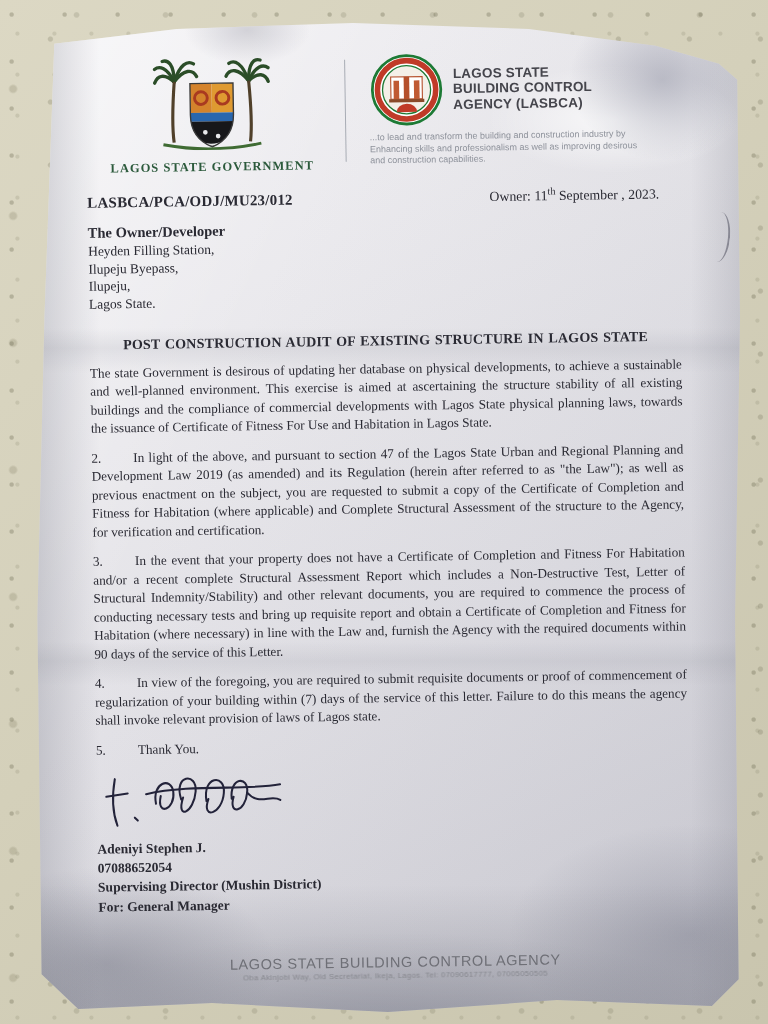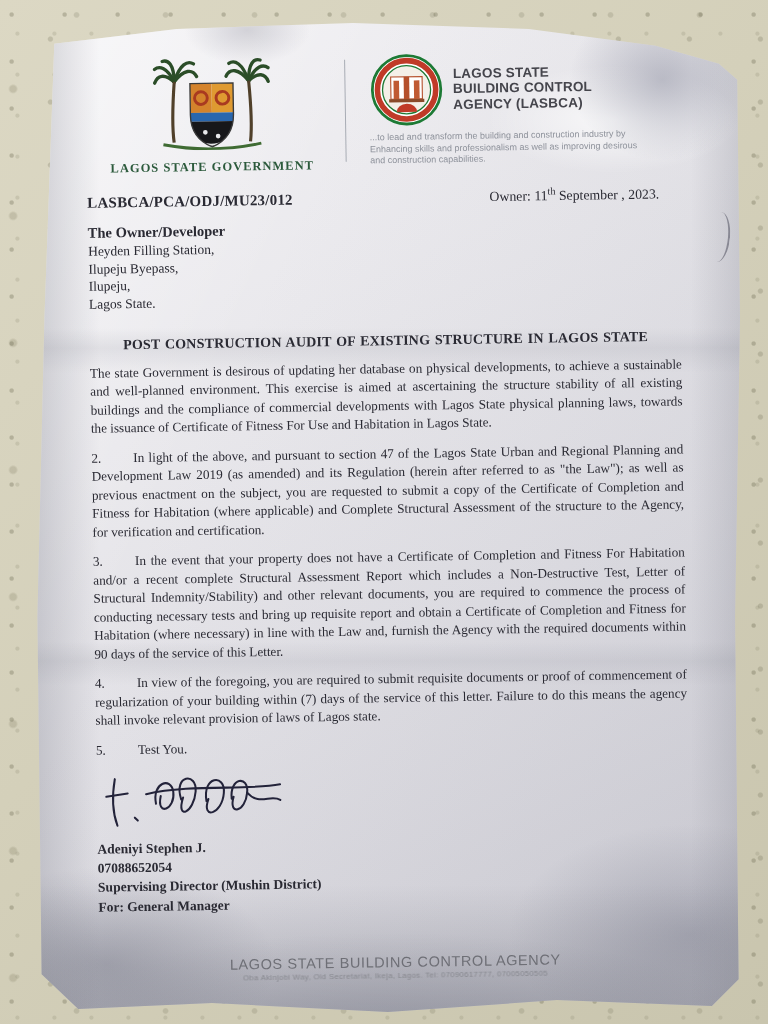--- a/index.html
+++ b/index.html
@@ -158,21 +158,21 @@
         <div>Ilupeju,</div>
         <div>Lagos State.</div>
       </div>
 
       <div class="subject">POST CONSTRUCTION AUDIT OF EXISTING STRUCTURE IN LAGOS STATE</div>
 
       <p class="para"><span>The state Government is desirous of updating her database on physical developments, to achieve a sustainable and well-planned environment. This exercise is aimed at ascertaining the structure stability of all existing buildings and the compliance of commercial developments with Lagos State physical planning laws, towards the issuance of Certificate of Fitness For Use and Habitation in Lagos State.</span></p>
       <p class="para"><span class="pnum">2.</span><span>In light of the above, and pursuant to section 47 of the Lagos State Urban and Regional Planning and Development Law 2019 (as amended) and its Regulation (herein after referred to as "the Law"); as well as previous enactment on the subject, you are requested to submit a copy of the Certificate of Completion and Fitness for Habitation (where applicable) and Complete Structural Assessment of the structure to the Agency, for verification and certification.</span></p>
       <p class="para"><span class="pnum">3.</span><span>In the event that your property does not have a Certificate of Completion and Fitness For Habitation and/or a recent complete Structural Assessment Report which includes a Non-Destructive Test, Letter of Structural Indemnity/Stability) and other relevant documents, you are required to commence the process of conducting necessary tests and bring up requisite report and obtain a Certificate of Completion and Fitness for Habitation (where necessary) in line with the Law and, furnish the Agency with the required documents within 90 days of the service of this Letter.</span></p>
       <p class="para"><span class="pnum">4.</span><span>In view of the foregoing, you are required to submit requisite documents or proof of commencement of regularization of your building within (7) days of the service of this letter. Failure to do this means the agency shall invoke relevant provision of laws of Lagos state.</span></p>
-      <p class="para"><span class="pnum">5.</span><span>Test You.</span></p>
+      <p class="para"><span class="pnum">5.</span><span>Thank You.</span></p>
 
       <svg class="sig-svg" width="200" height="68" viewBox="0 0 200 70">
         <g fill="none" stroke="#23233a" stroke-width="2.1" stroke-linecap="round">
           <path d="M14,10 C11,26 11,44 16,58"></path>
           <path d="M5,28 L27,25"></path>
           <path d="M34,50 l3,3"></path>
           <path d="M56,36 C52,14 72,8 74,24 C76,42 56,50 61,28"></path>
           <path d="M82,32 C74,6 99,4 97,24 C95,46 76,54 84,30"></path>
           <path d="M108,34 C104,8 128,6 126,26 C124,48 102,54 110,32"></path>
           <path d="M134,32 C132,10 152,8 150,26 C148,46 130,50 136,30"></path>

